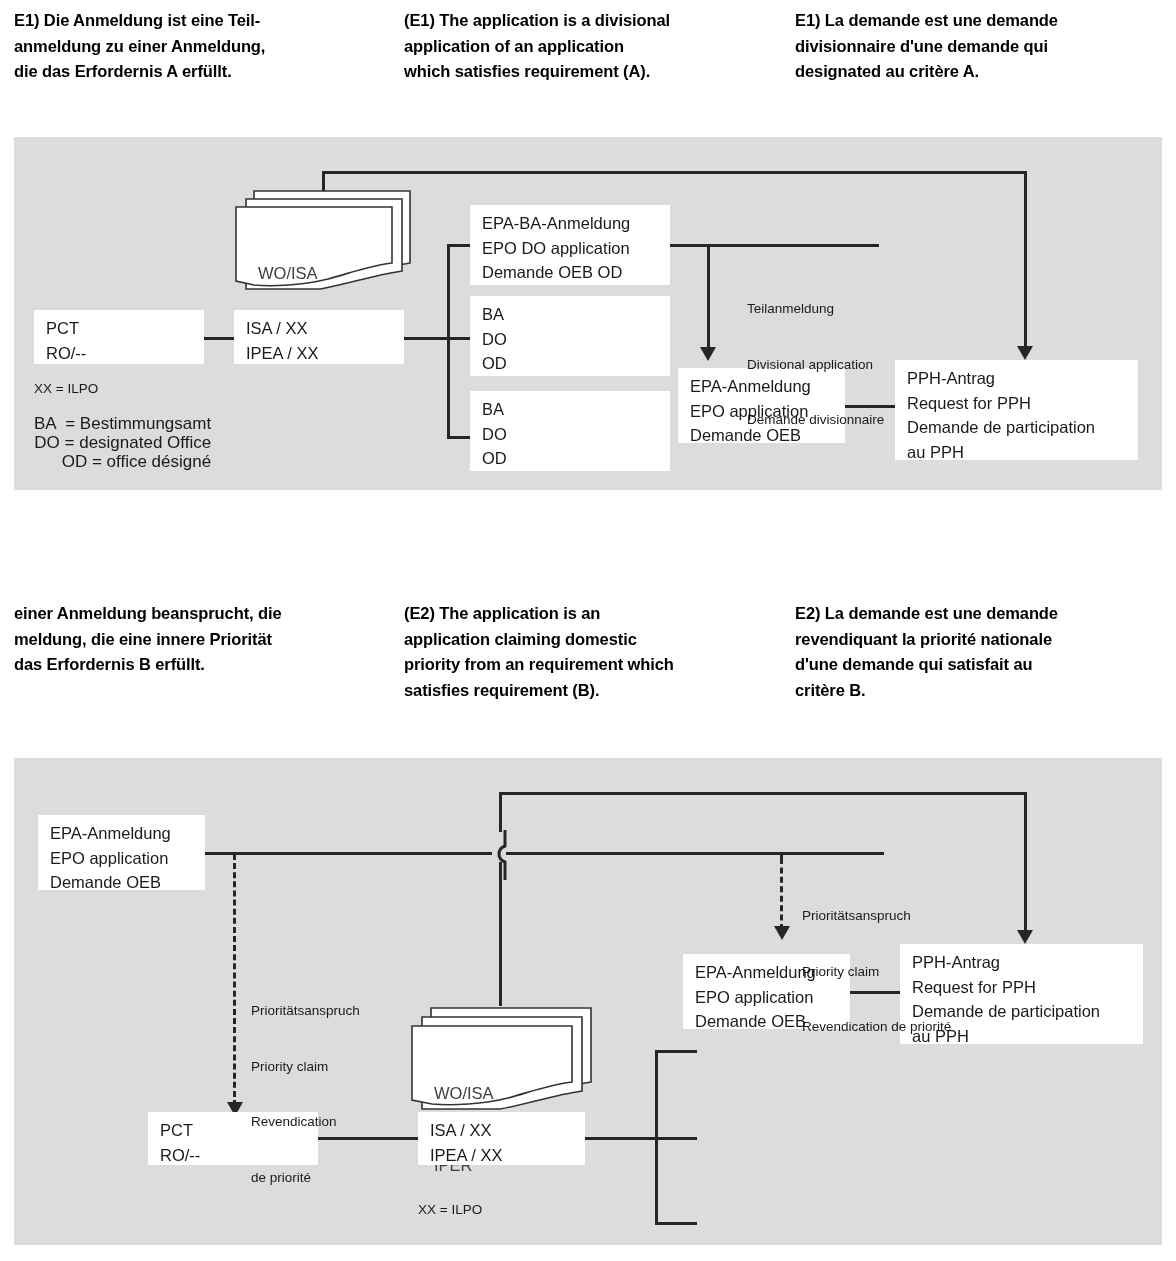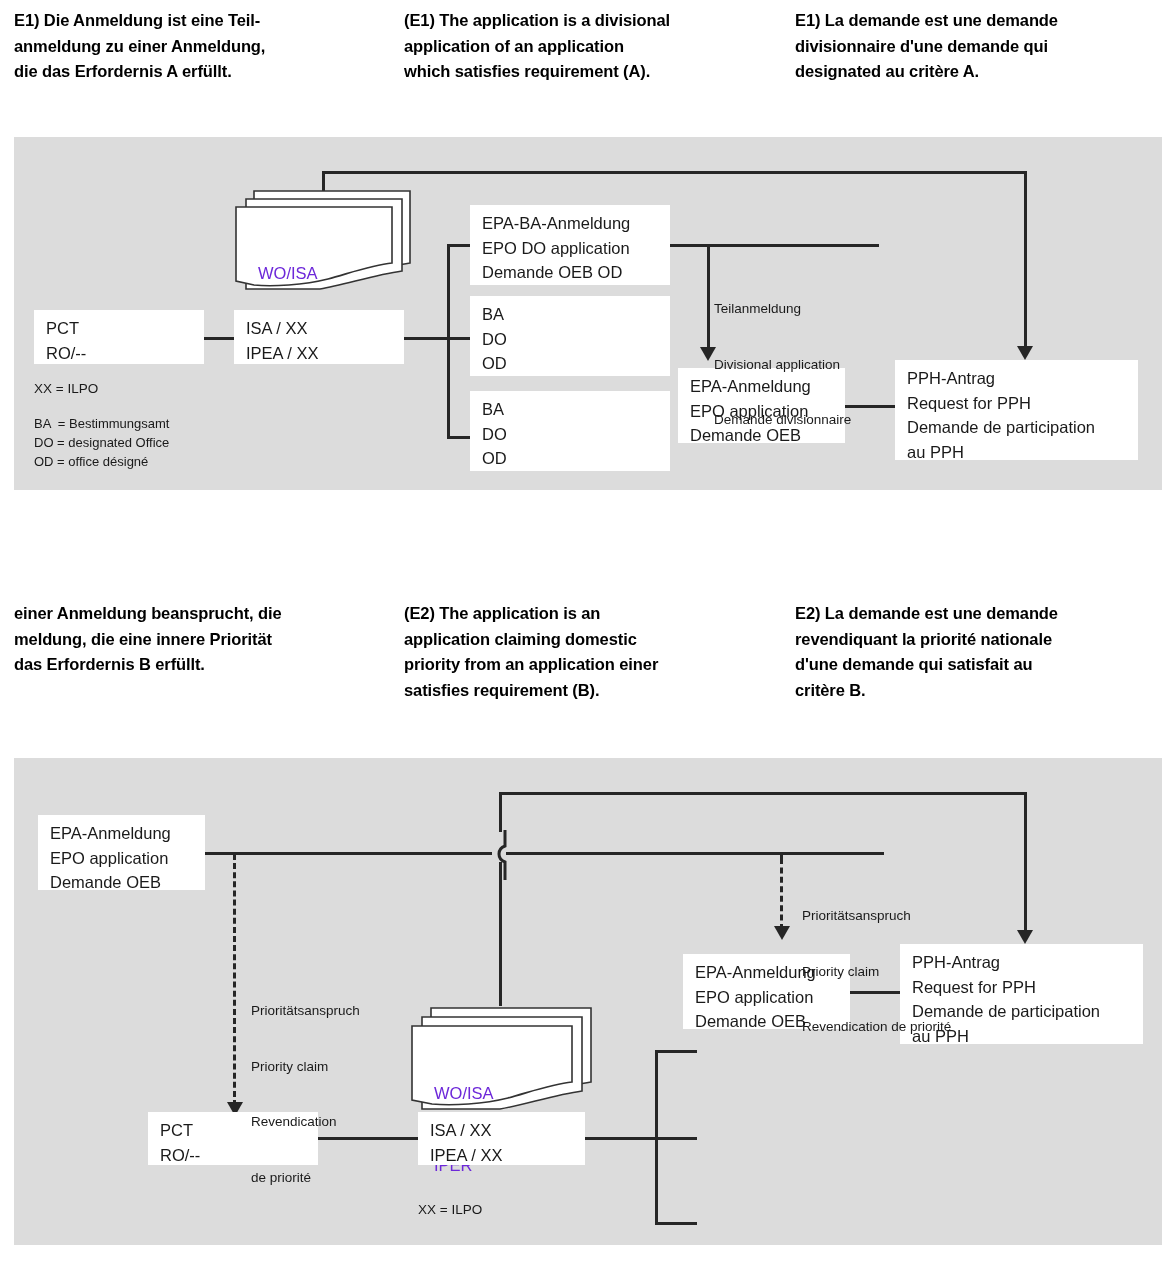--- a/index.html
+++ b/index.html
@@ -14,37 +14,37 @@
   
   .panel{position:absolute;background:#dcdcdc;}
 
   
   .box{position:absolute;background:#fff;box-sizing:border-box;
        font-size:16.5px;line-height:24.5px;color:#1a1a1a;padding:6px 0 0 12px;}
   .box div{white-space:pre;}
 
   
   .legend{position:absolute;font-size:13.5px;line-height:19px;color:#1a1a1a;white-space:pre;}
-  .legend-mono{position:absolute;font-size:13px;line-height:19px;color:#1a1a1a;}
+  .legend-mono{position:absolute;font-size:17px;line-height:19px;color:#1a1a1a;text-align:right;}
   .legend-row{display:block;white-space:pre;}
   .annot{position:absolute;font-size:13.5px;line-height:18.5px;color:#1a1a1a;white-space:pre;}
 
   
   .h{position:absolute;background:#262626;height:3px;}
   .v{position:absolute;background:#262626;width:3px;}
   .dashv{position:absolute;width:0;border-left:3px dashed #262626;}
 
   
   .arrow-d{position:absolute;width:0;height:0;border-left:8px solid transparent;
            border-right:8px solid transparent;border-top:14px solid #262626;}
 
   
   .docstack{position:absolute;}
   .docstack svg{display:block;}
-  .doclabel{position:absolute;font-size:16.5px;line-height:24px;color:#6d28d9;white-space:pre;}
+  .doclabel{position:absolute;font-size:16.5px;line-height:24px;color:#404040;white-space:pre;}
 </style>
 </head>
 <body>
 
 <div class="head-col" style="left:14px;top:8px;width:380px;">
   <div>E1) Die Anmeldung ist eine Teil-</div>
   <div>anmeldung zu einer Anmeldung,</div>
   <div>die das Erfordernis A erfüllt.</div>
 </div>
 <div class="head-col" style="left:404px;top:8px;width:380px;">
@@ -125,21 +125,21 @@
     <div>Demande OEB</div>
   </div>
 
   <div class="box" style="left:881px;top:223px;width:243px;height:100px;">
     <div>PPH-Antrag</div>
     <div>Request for PPH</div>
     <div>Demande de participation</div>
     <div>au PPH</div>
   </div>
 
-  <div class="annot" style="left:700px;top:126px;">
+  <div class="annot" style="left:733px;top:126px;">
     <div>Teilanmeldung</div>
     <div>Divisional application</div>
     <div>Demande divisionnaire</div>
   </div>
 
   <div class="legend" style="left:20px;top:242px;">XX = ILPO</div>
 
   <div class="legend-mono" style="left:20px;top:277px;">
     <span class="legend-row"><span>BA  = </span><span>Bestimmungsamt</span></span>
     <span class="legend-row"><span>DO = </span><span>designated Office</span></span>
@@ -148,21 +148,21 @@
 </div>
 
 <div class="head-col" style="left:14px;top:601px;width:385px;">
   <div>einer Anmeldung beansprucht, die</div>
   <div>meldung, die eine innere Priorität</div>
   <div>das Erfordernis B erfüllt.</div>
 </div>
 <div class="head-col" style="left:404px;top:601px;width:385px;">
   <div>(E2) The application is an</div>
   <div>application claiming domestic</div>
-  <div>priority from an application einer</div>
+  <div>priority from an requirement which</div>
   <div>satisfies requirement (B).</div>
 </div>
 <div class="head-col" style="left:795px;top:601px;width:385px;">
   <div>E2) La demande est une demande</div>
   <div>revendiquant la priorité nationale</div>
   <div>d'une demande qui satisfait au</div>
   <div>critère B.</div>
 </div>
 
 <div class="panel" style="left:14px;top:758px;width:1148px;height:487px;">

